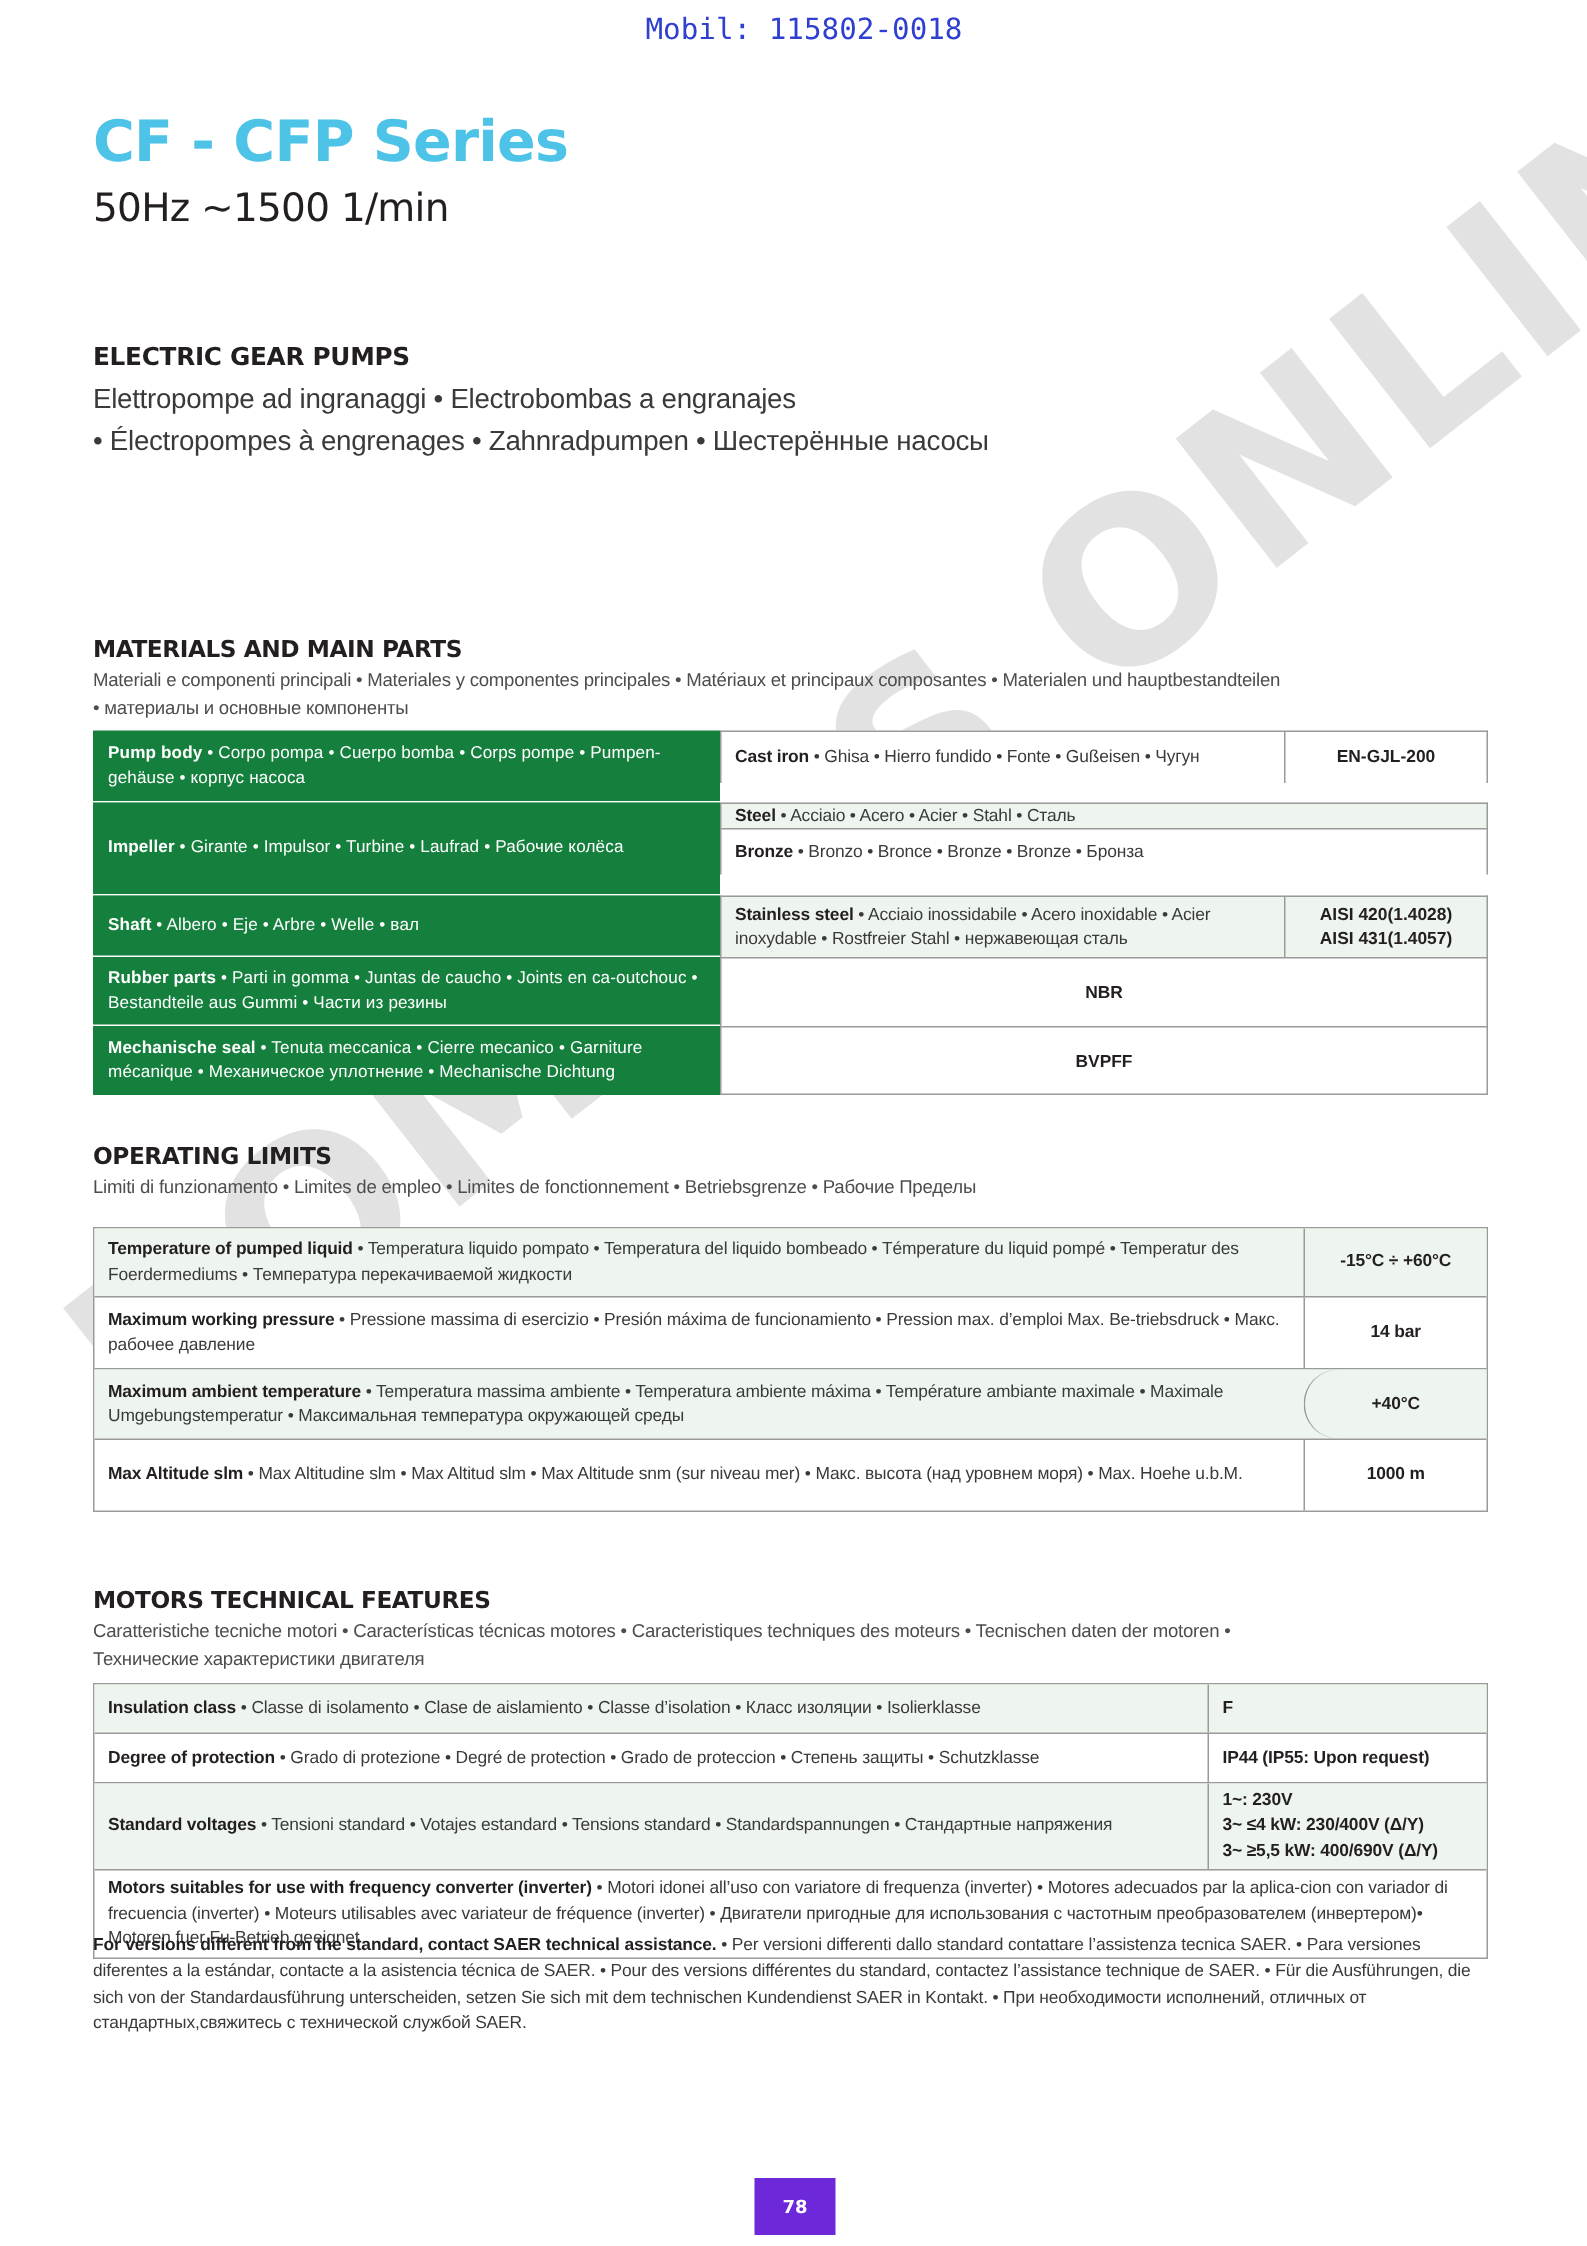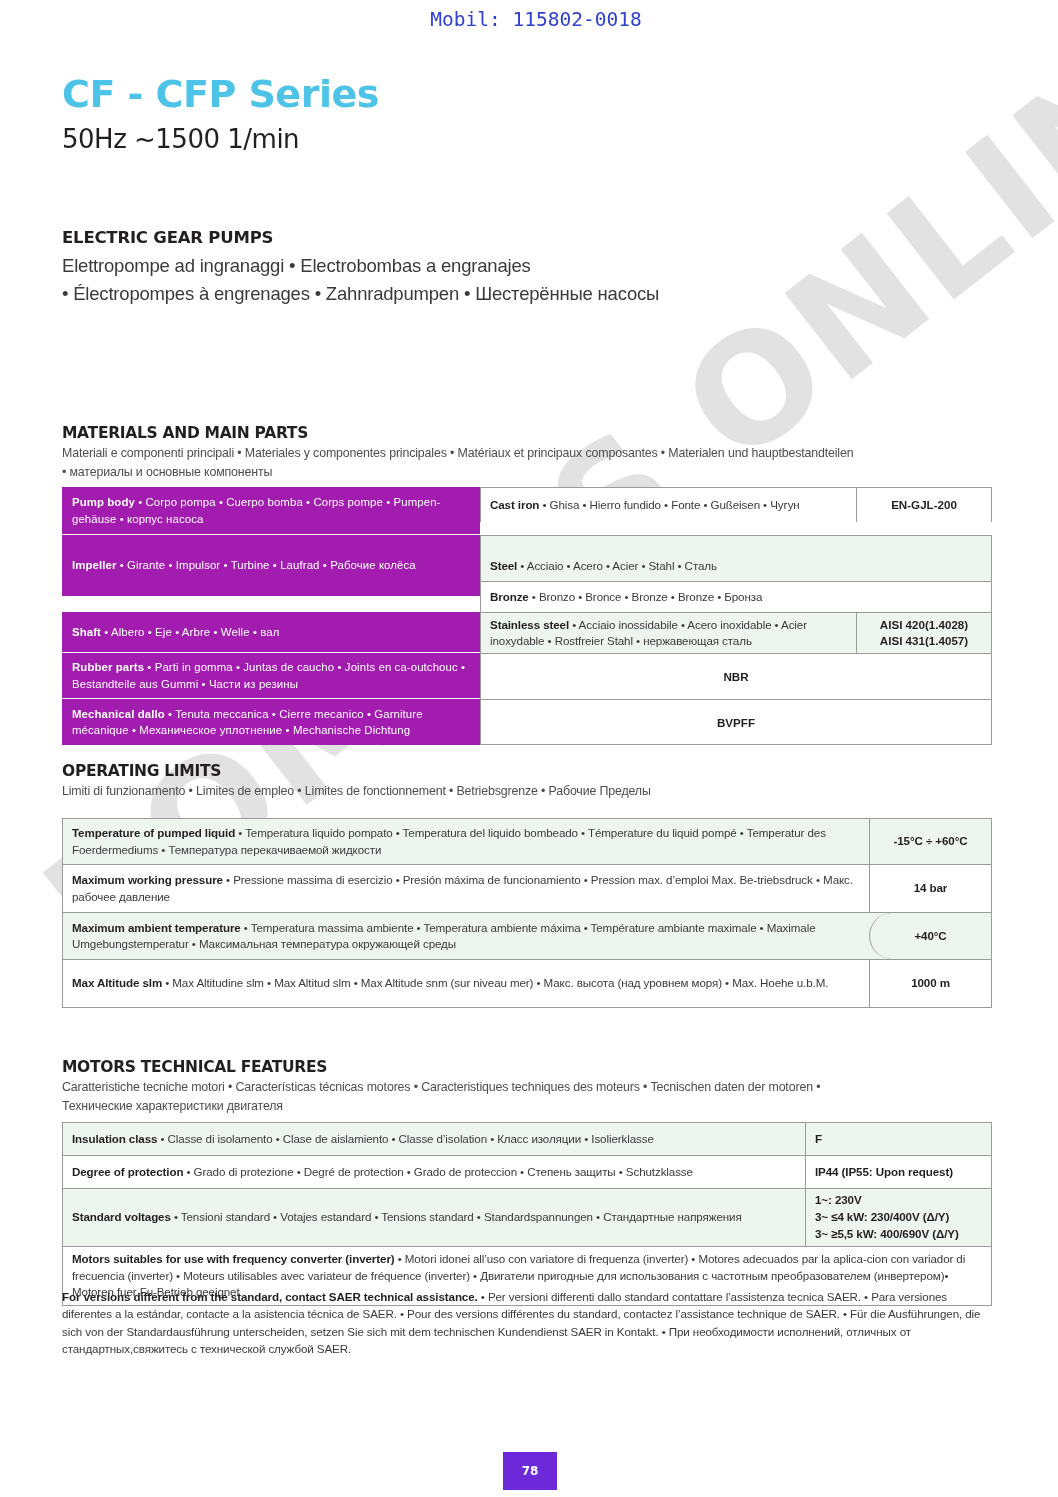--- a/index.html
+++ b/index.html
@@ -167,21 +167,21 @@
     align-items: flex-start;
     justify-content: center;
   }
 
   
   #materials-table { left: 62px; top: 487px; width: 930px; border: none; }
   .mat-row { display: flex; box-sizing: border-box; }
   .mat-left {
     width: 418px;
     box-sizing: border-box;
-    background: #a21caf;
+    background: #15803d;
     color: #ffffff;
     padding: 6px 10px;
     font-size: 11.4px;
     line-height: 1.42;
     letter-spacing: 0.1px;
     border-bottom: 1px solid #ffffff;
     display: flex;
     flex-direction: column;
     justify-content: center;
   }
@@ -298,21 +298,21 @@
         </div>
         <div class="mr-val">EN-GJL-200</div>
       </div>
     </div>
 
     <div class="mat-row">
       <div class="mat-left" style="height:62px;">
         <span><b>Impeller</b><span> • Girante • Impulsor • Turbine • Laufrad • Рабочие колёса</span></span>
       </div>
       <div style="width:512px;box-sizing:border-box;">
-        <div class="mat-right green" style="height:46px;align-items:flex-end;">
+        <div class="mat-right green" style="height:17px;">
           <div class="mr-desc">
             <span><b>Steel</b><span> • Acciaio • Acero • Acier • Stahl • Сталь</span></span>
           </div>
         </div>
         <div class="mat-right" style="height:31px;">
           <div class="mr-desc">
             <span><b>Bronze</b><span> •  Bronzo • Bronce • Bronze • Bronze • Бронза</span></span>
           </div>
         </div>
       </div>
@@ -337,21 +337,21 @@
       <div class="mat-left" style="height:46px;">
         <span><b>Rubber parts</b><span> • Parti in gomma • Juntas de caucho • Joints en ca-outchouc • Bestandteile aus Gummi • Части из резины</span></span>
       </div>
       <div class="mat-right" style="height:46px;">
         <div class="mr-full">NBR</div>
       </div>
     </div>
 
     <div class="mat-row">
       <div class="mat-left" style="height:46px;border-bottom:none;">
-        <span><b>Mechanical dallo</b><span> • Tenuta meccanica • Cierre mecanico • Garniture mécanique • Механическое уплотнение • Mechanische Dichtung</span></span>
+        <span><b>Mechanische seal</b><span> • Tenuta meccanica • Cierre mecanico • Garniture mécanique • Механическое уплотнение • Mechanische Dichtung</span></span>
       </div>
       <div class="mat-right last" style="height:46px;">
         <div class="mr-full">BVPFF</div>
       </div>
     </div>
 
   </div>
 
   <div class="sec-head" style="top:762px;">OPERATING LIMITS</div>
   <div class="sec-sub" style="top:782px;">Limiti di funzionamento • Limites de empleo • Limites de fonctionnement • Betriebsgrenze • Рабочие Пределы</div>

